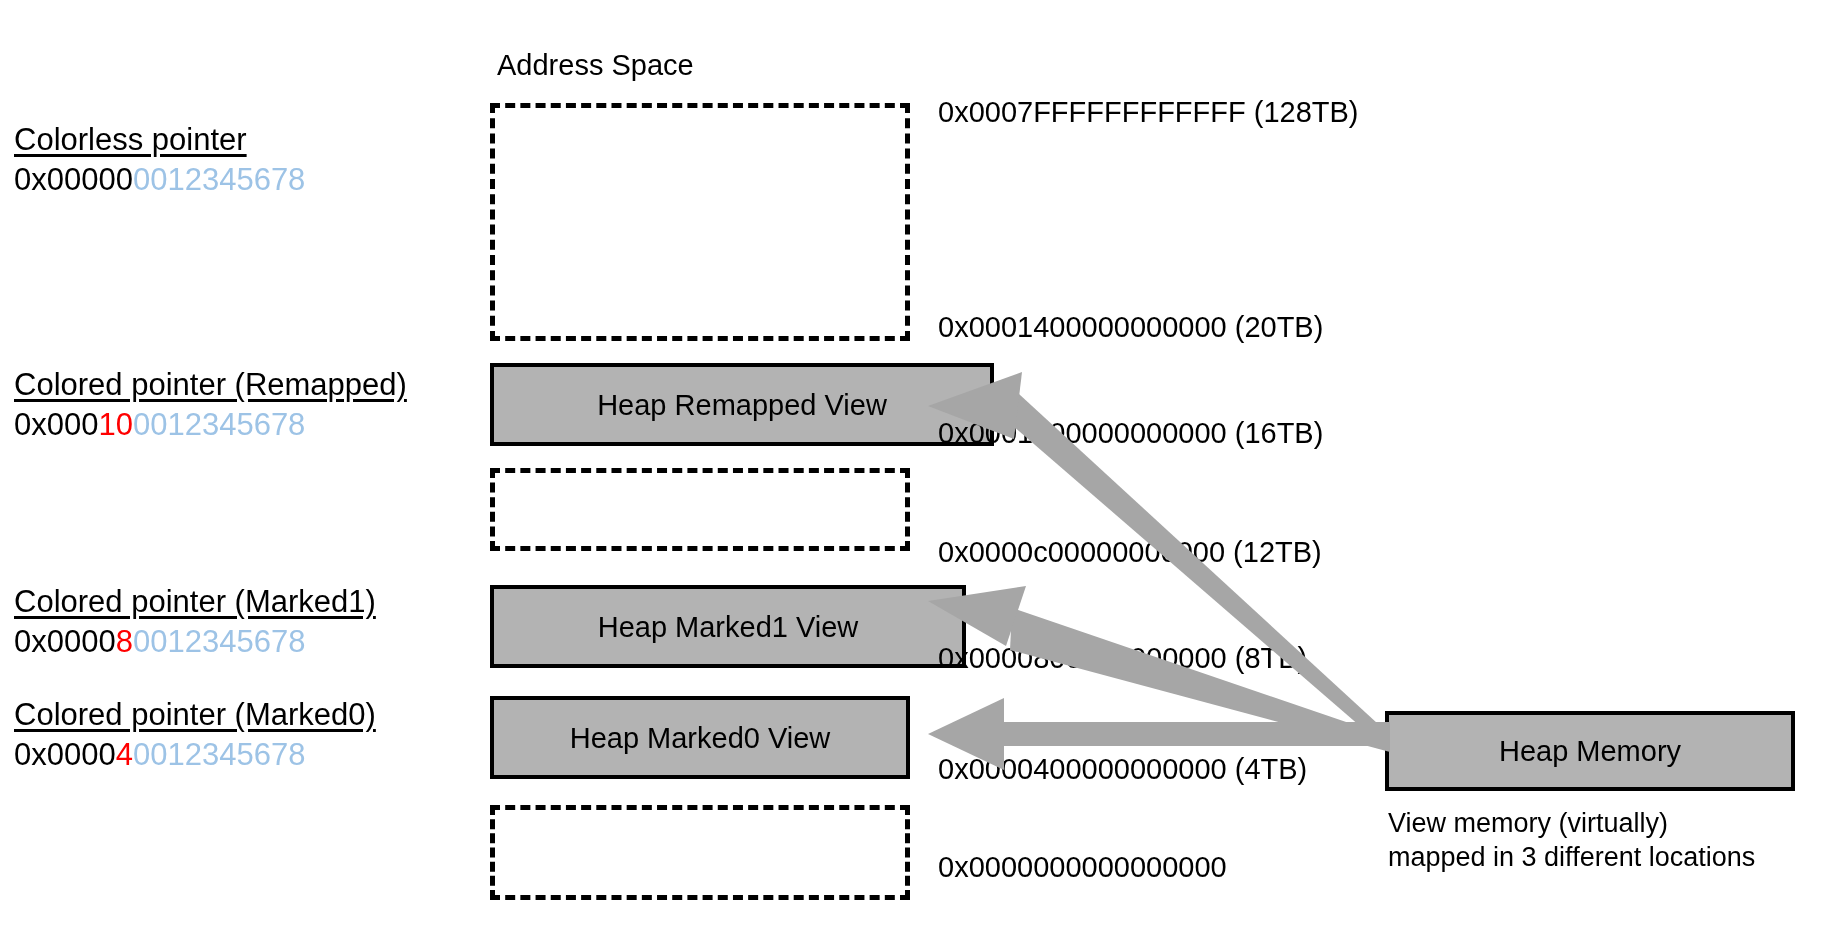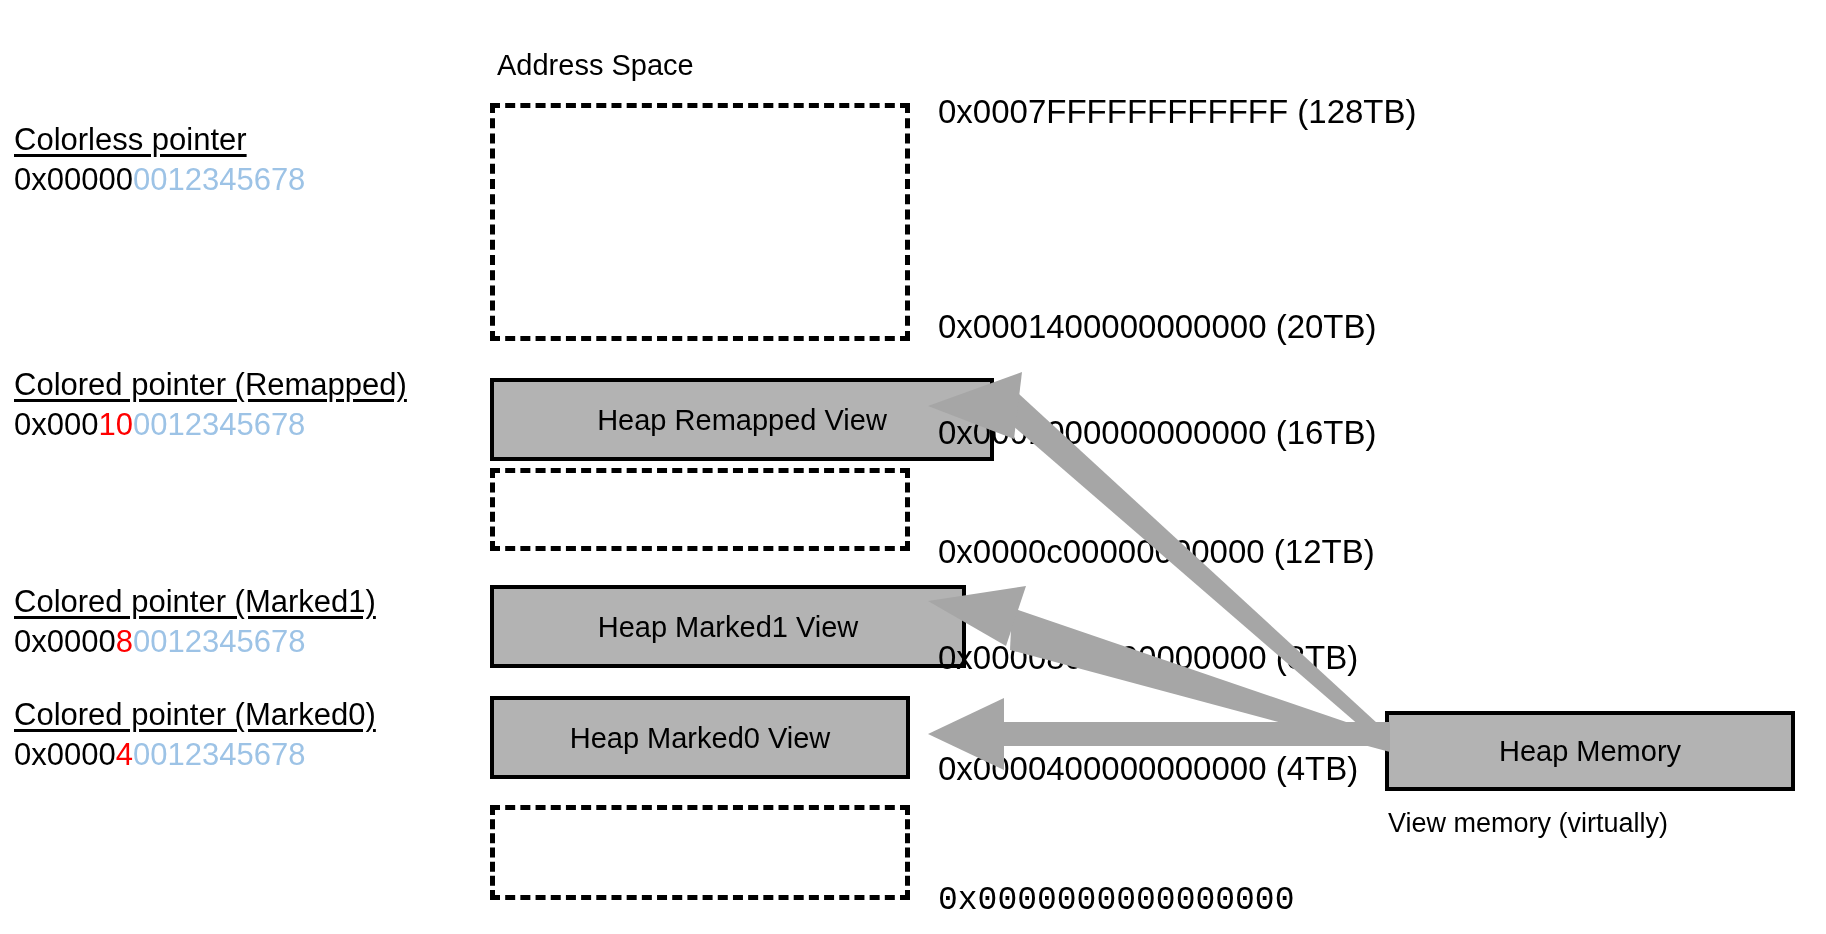--- a/index.html
+++ b/index.html
@@ -68,21 +68,21 @@
   .heap-box-label {
     font-size: 29px;
     line-height: 34px;
     color: #000000;
     white-space: nowrap;
   }
 
   
   .addr-label {
     position: absolute;
-    font-size: 33px;
+    font-size: 29px;
     line-height: 34px;
     white-space: nowrap;
     color: #000000;
   }
 
   
   #heap-memory {
     position: absolute;
     box-sizing: border-box;
     border: 4px solid #000000;
@@ -137,21 +137,21 @@
 
   <div class="ptr-block" style="top:695px;">
     <div class="ptr-title">Colored pointer (Marked0)</div>
     <div class="ptr-value"><span class="hex-black">0x0000</span><span class="hex-red">4</span><span class="hex-blue">0012345678</span></div>
   </div>
 
   <div class="as-title" style="left:497px; top:48px;">Address Space</div>
 
   <div class="as-dashed" style="left:490px; top:103px; width:420px; height:238px;"></div>
 
-  <div class="heap-box" style="left:490px; top:378px; width:504px; height:83px;">
+  <div class="heap-box" style="left:490px; top:363px; width:504px; height:83px;">
     <span class="heap-box-label">Heap Remapped View</span>
   </div>
 
   <div class="as-dashed" style="left:490px; top:468px; width:420px; height:83px;"></div>
 
   <div class="heap-box" style="left:490px; top:585px; width:476px; height:83px;">
     <span class="heap-box-label">Heap Marked1 View</span>
   </div>
 
   <div class="heap-box" style="left:490px; top:696px; width:420px; height:83px;">
@@ -159,28 +159,29 @@
   </div>
 
   <div class="as-dashed" style="left:490px; top:805px; width:420px; height:95px;"></div>
 
   <div class="addr-label" style="left:938px; top:95px;">0x0007FFFFFFFFFFFF (128TB)</div>
   <div class="addr-label" style="left:938px; top:310px;">0x0001400000000000 (20TB)</div>
   <div class="addr-label" style="left:938px; top:416px;">0x0001000000000000 (16TB)</div>
   <div class="addr-label" style="left:938px; top:535px;">0x0000c00000000000 (12TB)</div>
   <div class="addr-label" style="left:938px; top:641px;">0x0000800000000000 (8TB)</div>
   <div class="addr-label" style="left:938px; top:752px;">0x0000400000000000 (4TB)</div>
-  <div class="addr-label" style="left:938px; top:884px;font-family:Liberation Mono, monospace;">0x0000000000000000</div>
+  <div class="addr-label" style="left:938px; top:850px;">0x0000000000000000</div>
 
   <div id="heap-memory" style="left:1385px; top:692px; width:410px; height:80px;margin-top:19px;">
     <span id="heap-memory-label">Heap Memory</span>
   </div>
 
   <div id="heap-caption" style="left:1388px; top:806px;">
     <span>View memory (virtually)</span>
+    <span>mapped in 3 different locations</span>
   </div>
 
   <svg id="arrow-layer" viewBox="0 0 1826 934">
 
     <g>
       <polygon points="1390,735 1006,382 1012,425 1390,752" fill="#a6a6a6"></polygon>
       <polygon points="928,406 1022,372 1014,439" fill="#a6a6a6"></polygon>
     </g>
 
     <g>

